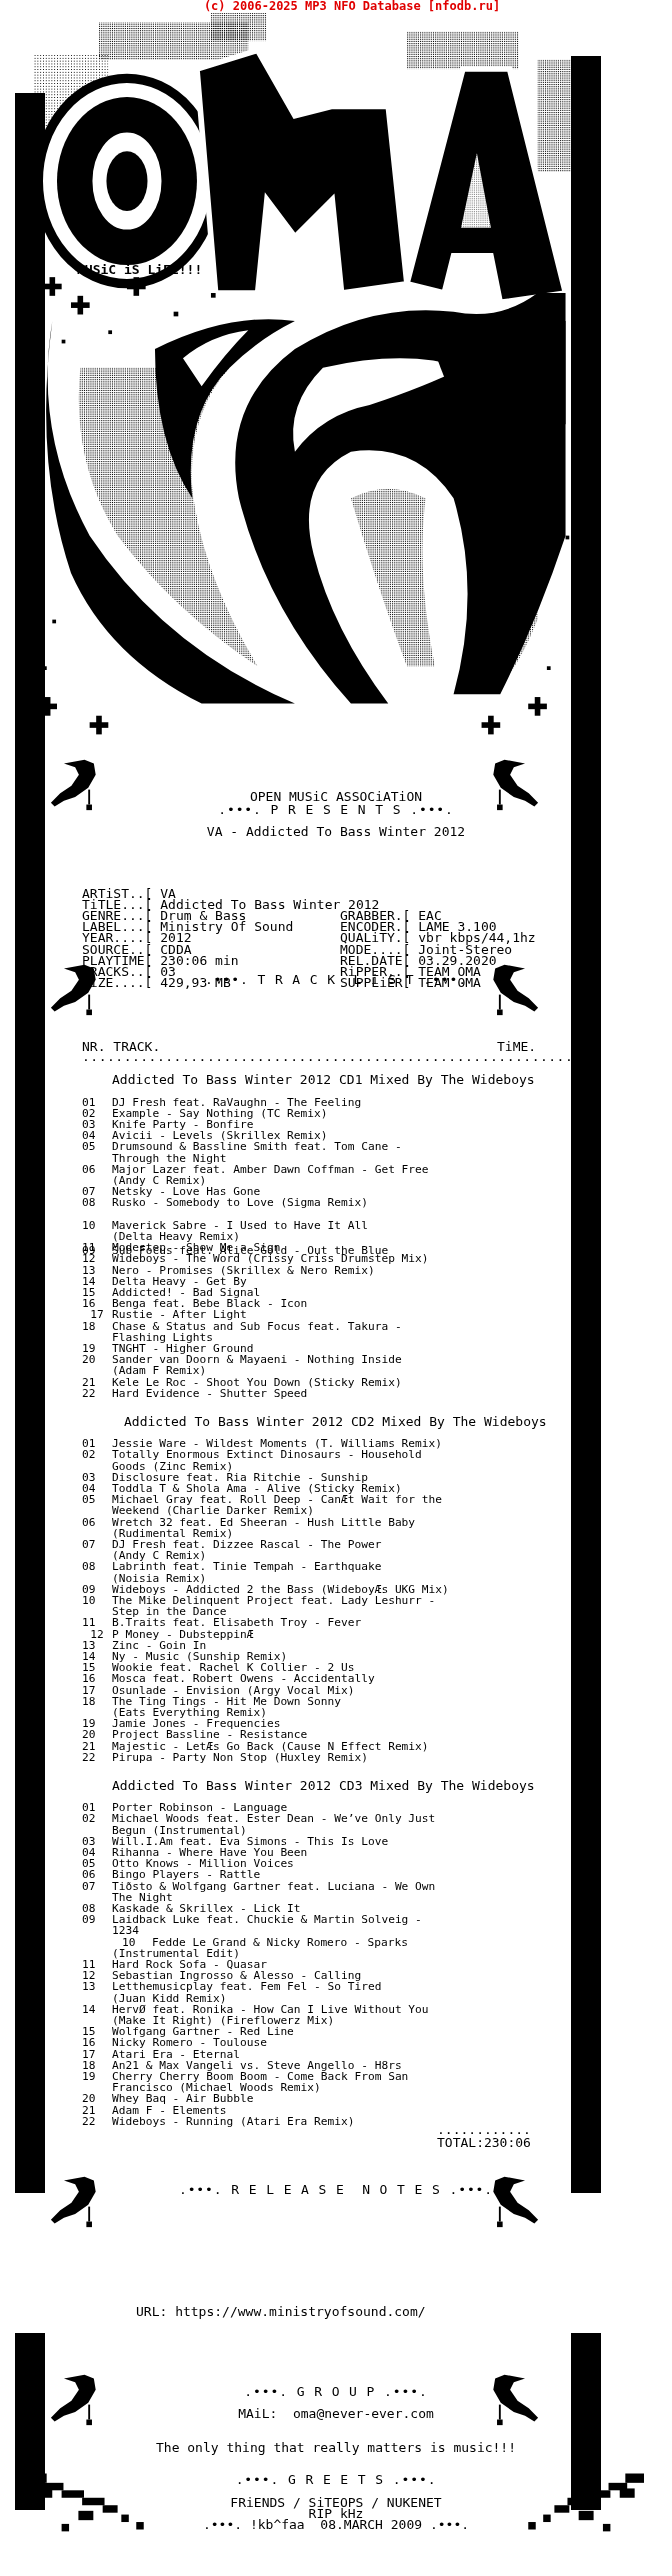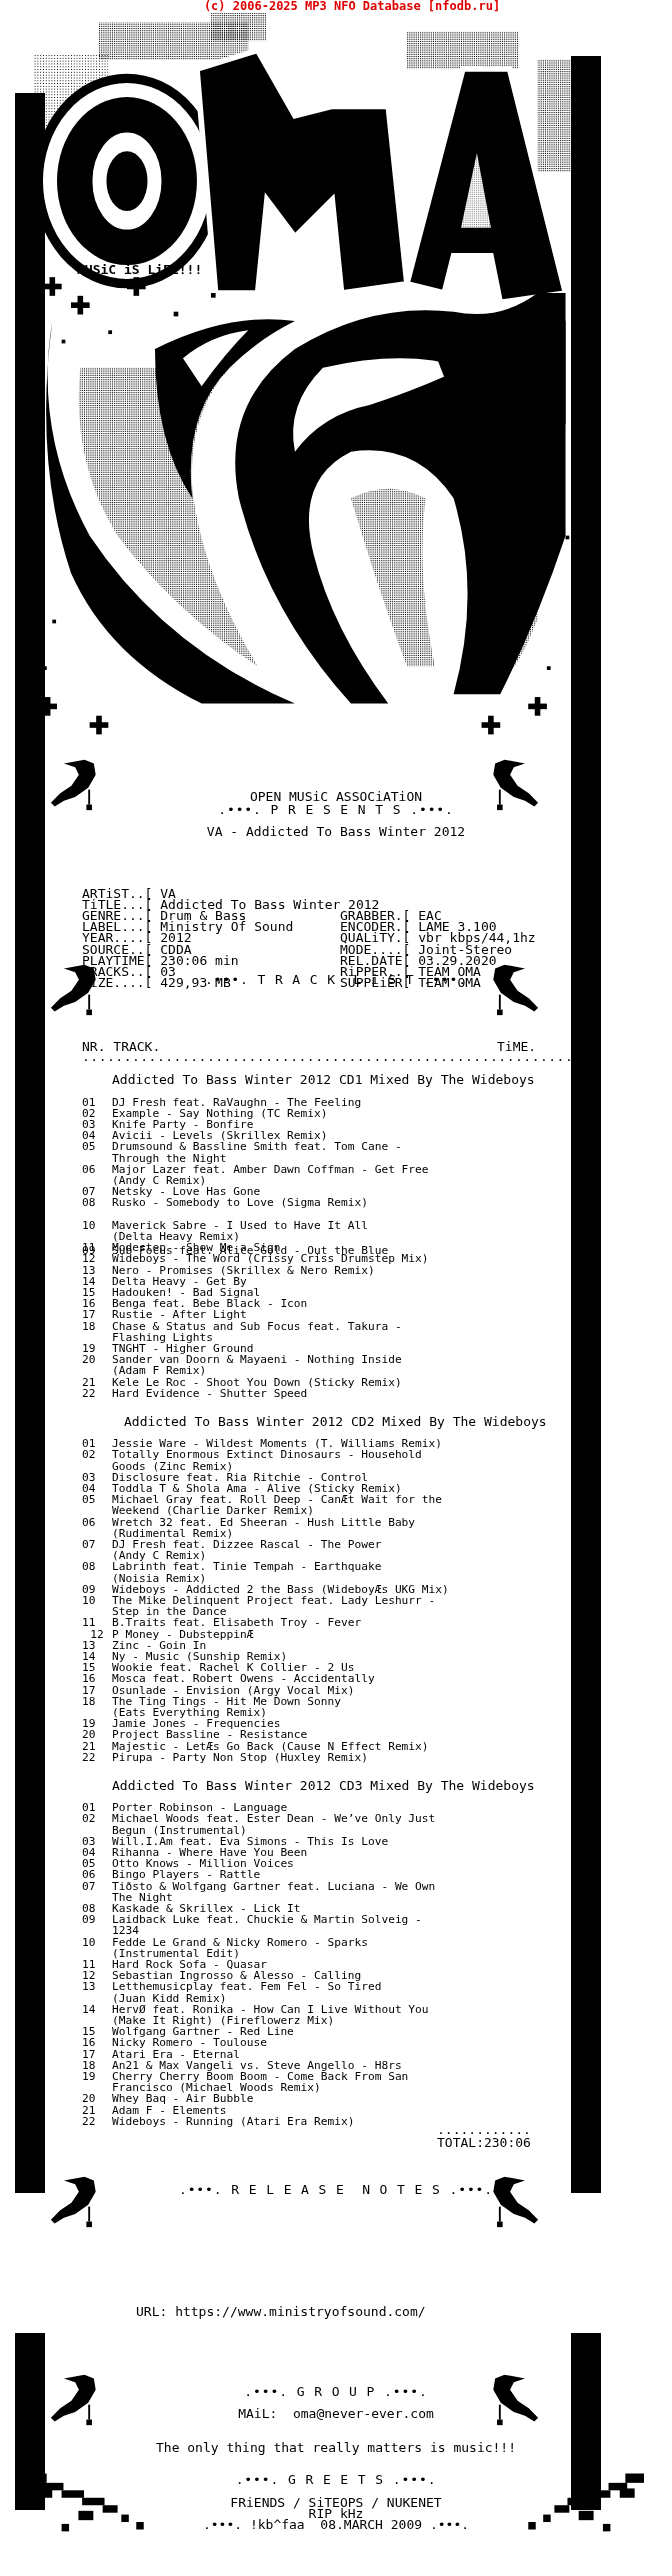--- a/index.html
+++ b/index.html
@@ -168,35 +168,35 @@
     <div class="row" style="top: 1175px;"><span class="num"></span><span>(Andy C Remix)</span></div>
     <div class="row" style="top: 1186px;"><span class="num">07</span><span>Netsky - Love Has Gone</span></div>
     <div class="row" style="top: 1197px;"><span class="num">08</span><span>Rusko - Somebody to Love (Sigma Remix)</span></div>
     <div class="row" style="top: 1209px; margin-top: 36px;"><span class="num">09</span><span>Sub Focus feat. Alice Gold - Out the Blue</span></div>
     <div class="row" style="top: 1220px;"><span class="num">10</span><span>Maverick Sabre - I Used to Have It All</span></div>
     <div class="row" style="top: 1231px;"><span class="num"></span><span>(Delta Heavy Remix)</span></div>
     <div class="row" style="top: 1242px;"><span class="num">11</span><span>Modestep - Show Me a Sign</span></div>
     <div class="row" style="top: 1253px;"><span class="num">12</span><span>Wideboys - The Word (Crissy Criss Drumstep Mix)</span></div>
     <div class="row" style="top: 1265px;"><span class="num">13</span><span>Nero - Promises (Skrillex &amp; Nero Remix)</span></div>
     <div class="row" style="top: 1276px;"><span class="num">14</span><span>Delta Heavy - Get By</span></div>
-    <div class="row" style="top: 1287px;"><span class="num">15</span><span>Hadouken! - Bad Signal</span></div>
+    <div class="row" style="top: 1287px;"><span class="num">15</span><span>Addicted! - Bad Signal</span></div>
     <div class="row" style="top: 1298px;"><span class="num">16</span><span>Benga feat. Bebe Black - Icon</span></div>
-    <div class="row" style="top: 1309px;"><span class="num">17</span><span>Rustie - After Light</span></div>
+    <div class="row" style="top: 1309px; text-align: center;"><span class="num">17</span><span>Rustie - After Light</span></div>
     <div class="row" style="top: 1321px;"><span class="num">18</span><span>Chase &amp; Status and Sub Focus feat. Takura -</span></div>
     <div class="row" style="top: 1332px;"><span class="num"></span><span>Flashing Lights</span></div>
     <div class="row" style="top: 1343px;"><span class="num">19</span><span>TNGHT - Higher Ground</span></div>
     <div class="row" style="top: 1354px;"><span class="num">20</span><span>Sander van Doorn &amp; Mayaeni - Nothing Inside</span></div>
     <div class="row" style="top: 1365px; text-align: center;"><span class="num"></span><span>(Adam F Remix)</span></div>
     <div class="row" style="top: 1377px;"><span class="num">21</span><span>Kele Le Roc - Shoot You Down (Sticky Remix)</span></div>
     <div class="row" style="top: 1388px;"><span class="num">22</span><span>Hard Evidence - Shutter Speed</span></div>
     <div class="txt" style="left: 112px; top: 1416px; margin-left: 12px;">Addicted To Bass Winter 2012 CD2 Mixed By The Wideboys</div>
     <div class="row" style="top: 1438px;"><span class="num">01</span><span>Jessie Ware - Wildest Moments (T. Williams Remix)</span></div>
     <div class="row" style="top: 1449px;"><span class="num">02</span><span>Totally Enormous Extinct Dinosaurs - Household</span></div>
     <div class="row" style="top: 1461px;"><span class="num"></span><span>Goods (Zinc Remix)</span></div>
-    <div class="row" style="top: 1472px;"><span class="num">03</span><span>Disclosure feat. Ria Ritchie - Control</span></div>
+    <div class="row" style="top: 1472px;"><span class="num">03</span><span>Disclosure feat. Ria Ritchie - Sunship</span></div>
     <div class="row" style="top: 1483px;"><span class="num">04</span><span>Toddla T &amp; Shola Ama - Alive (Sticky Remix)</span></div>
     <div class="row" style="top: 1494px;"><span class="num">05</span><span>Michael Gray feat. Roll Deep - CanÆt Wait for the</span></div>
     <div class="row" style="top: 1505px;"><span class="num"></span><span>Weekend (Charlie Darker Remix)</span></div>
     <div class="row" style="top: 1517px;"><span class="num">06</span><span>Wretch 32 feat. Ed Sheeran - Hush Little Baby</span></div>
     <div class="row" style="top: 1528px;"><span class="num"></span><span>(Rudimental Remix)</span></div>
     <div class="row" style="top: 1539px;"><span class="num">07</span><span>DJ Fresh feat. Dizzee Rascal - The Power</span></div>
     <div class="row" style="top: 1550px;"><span class="num"></span><span>(Andy C Remix)</span></div>
     <div class="row" style="top: 1561px;"><span class="num">08</span><span>Labrinth feat. Tinie Tempah - Earthquake</span></div>
     <div class="row" style="top: 1573px;"><span class="num"></span><span>(Noisia Remix)</span></div>
     <div class="row" style="top: 1584px;"><span class="num">09</span><span>Wideboys - Addicted 2 the Bass (WideboyÆs UKG Mix)</span></div>
@@ -221,21 +221,21 @@
     <div class="row" style="top: 1825px;"><span class="num"></span><span>Begun (Instrumental)</span></div>
     <div class="row" style="top: 1836px;"><span class="num">03</span><span>Will.I.Am feat. Eva Simons - This Is Love</span></div>
     <div class="row" style="top: 1847px;"><span class="num">04</span><span>Rihanna - Where Have You Been</span></div>
     <div class="row" style="top: 1858px;"><span class="num">05</span><span>Otto Knows - Million Voices</span></div>
     <div class="row" style="top: 1869px;"><span class="num">06</span><span>Bingo Players - Rattle</span></div>
     <div class="row" style="top: 1881px;"><span class="num">07</span><span>Tiðsto &amp; Wolfgang Gartner feat. Luciana - We Own</span></div>
     <div class="row" style="top: 1892px;"><span class="num"></span><span>The Night</span></div>
     <div class="row" style="top: 1903px;"><span class="num">08</span><span>Kaskade &amp; Skrillex - Lick It</span></div>
     <div class="row" style="top: 1914px;"><span class="num">09</span><span>Laidback Luke feat. Chuckie &amp; Martin Solveig -</span></div>
     <div class="row" style="top: 1925px;"><span class="num"></span><span>1234</span></div>
-    <div class="row" style="top: 1937px;"><span class="num">10</span><span>Fedde Le Grand &amp; Nicky Romero - Sparks</span></div>
+    <div class="row" style="top: 1937px; margin-left: 40px;"><span class="num">10</span><span>Fedde Le Grand &amp; Nicky Romero - Sparks</span></div>
     <div class="row" style="top: 1948px;"><span class="num"></span><span>(Instrumental Edit)</span></div>
     <div class="row" style="top: 1959px;"><span class="num">11</span><span>Hard Rock Sofa - Quasar</span></div>
     <div class="row" style="top: 1970px;"><span class="num">12</span><span>Sebastian Ingrosso &amp; Alesso - Calling</span></div>
     <div class="row" style="top: 1981px;"><span class="num">13</span><span>Letthemusicplay feat. Fem Fel - So Tired</span></div>
     <div class="row" style="top: 1993px;"><span class="num"></span><span>(Juan Kidd Remix)</span></div>
     <div class="row" style="top: 2004px;"><span class="num">14</span><span>HervØ feat. Ronika - How Can I Live Without You</span></div>
     <div class="row" style="top: 2015px;"><span class="num"></span><span>(Make It Right) (Fireflowerz Mix)</span></div>
     <div class="row" style="top: 2026px;"><span class="num">15</span><span>Wolfgang Gartner - Red Line</span></div>
     <div class="row" style="top: 2037px;"><span class="num">16</span><span>Nicky Romero - Toulouse</span></div>
     <div class="row" style="top: 2049px;"><span class="num">17</span><span>Atari Era - Eternal</span></div>

